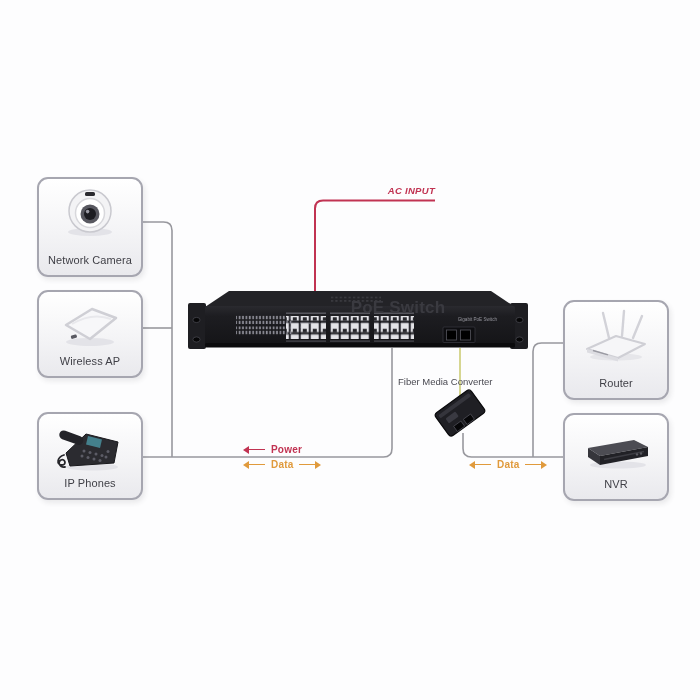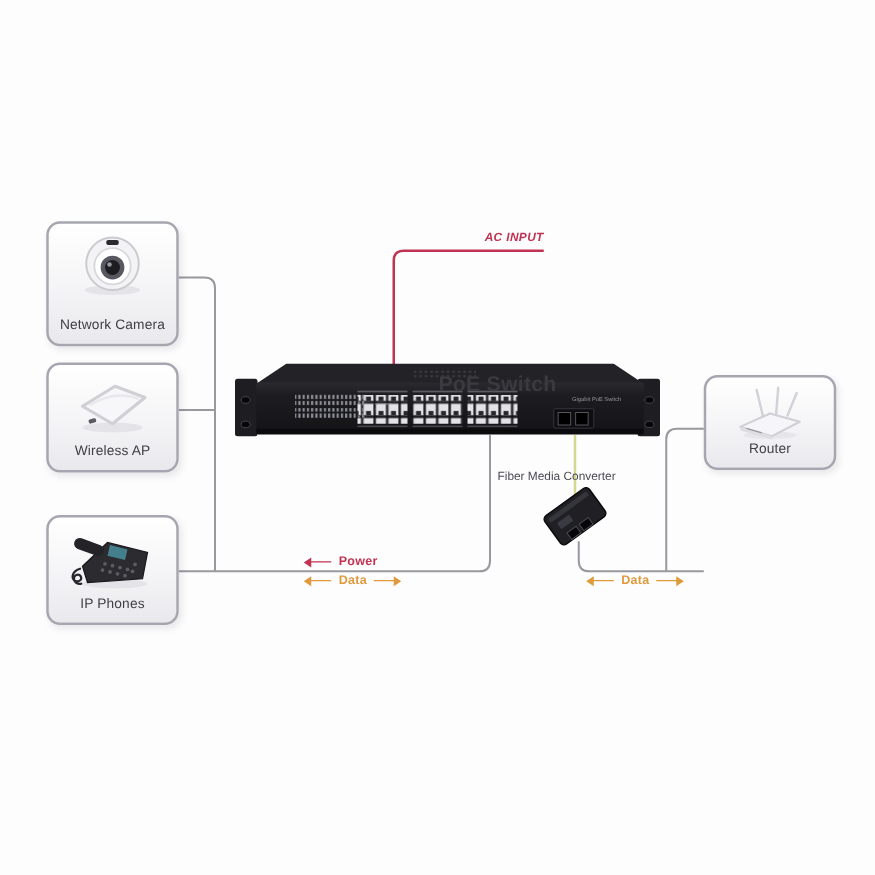--- a/index.html
+++ b/index.html
@@ -209,29 +209,41 @@
           <circle cx="48" cy="41.5" r="1.5"></circle>
         <circle cx="54" cy="38" r="1.5"></circle>
           <circle cx="56" cy="32.5" r="1.5"></circle>
       </g>
       <rect x="7" y="14" width="25" height="9" rx="4.5" fill="#232328" transform="rotate(20 19 18)"></rect>
       <path d="M12,36 c-7,2 -8,10 -2,10 c5,0 3,-7 -1,-5 c-4,2 -1,8 4,7" stroke="#26262b" stroke-width="1.8" fill="none" stroke-linecap="round"></path>
     </svg>
     <div class="dev-label">IP Phones</div>
   </div>
 
-  <div class="dev-box" style="left:563px;top:300px;height:76px;">
+  <div class="dev-box" style="left:563px;top:300px;height:100px;">
     <svg class="pic" width="76" height="56" viewBox="0 0 76 56">
       <g stroke="#d2d2d8" stroke-width="2.4" stroke-linecap="round">
         <path d="M31,31 L25,6"></path>
         <path d="M44,29 L46,4"></path>
         <path d="M55,31 L64,9"></path>
       </g>
       <ellipse cx="38" cy="50" rx="26" ry="3.6" fill="#e6e6ea"></ellipse>
       <path d="M9,42 L38,29 L67,37 L40,51 Z" fill="#f6f6f8" stroke="#cfcfd5" stroke-width="2" stroke-linejoin="round"></path>
       <path d="M9,42 L40,51 L40,54.5 L9,45.5 Z" fill="#dddde2"></path>
       <path d="M15,43.5 l15,4.4" stroke="#9a9aa2" stroke-width="1.4"></path>
     </svg>
     <div class="dev-label">Router</div>
   </div>
 
+  <div class="dev-box" style="left:563px;top:413px;height:88px;">
+    <svg class="pic" width="76" height="54" viewBox="0 0 76 54">
+      <ellipse cx="40" cy="45" rx="28" ry="3.6" fill="#e3e3e8"></ellipse>
+      <polygon points="10,28 56,20 70,27 22,36" fill="#4c4c53"></polygon>
+      <polygon points="22,36 70,27 70,36 22,45" fill="#212126"></polygon>
+      <polygon points="10,28 22,36 22,45 10,37" fill="#35353b"></polygon>
+      <path d="M26,39.5 L66,31.5" stroke="#3c3c43" stroke-width="1.6"></path>
+      <circle cx="63" cy="33.5" r="1.2" fill="#5a5a62"></circle>
+      <circle cx="59" cy="34.4" r="1.2" fill="#5a5a62"></circle>
+    </svg>
+    <div class="dev-label">NVR</div>
+  </div>
 
 </div>
 
 </body></html>

